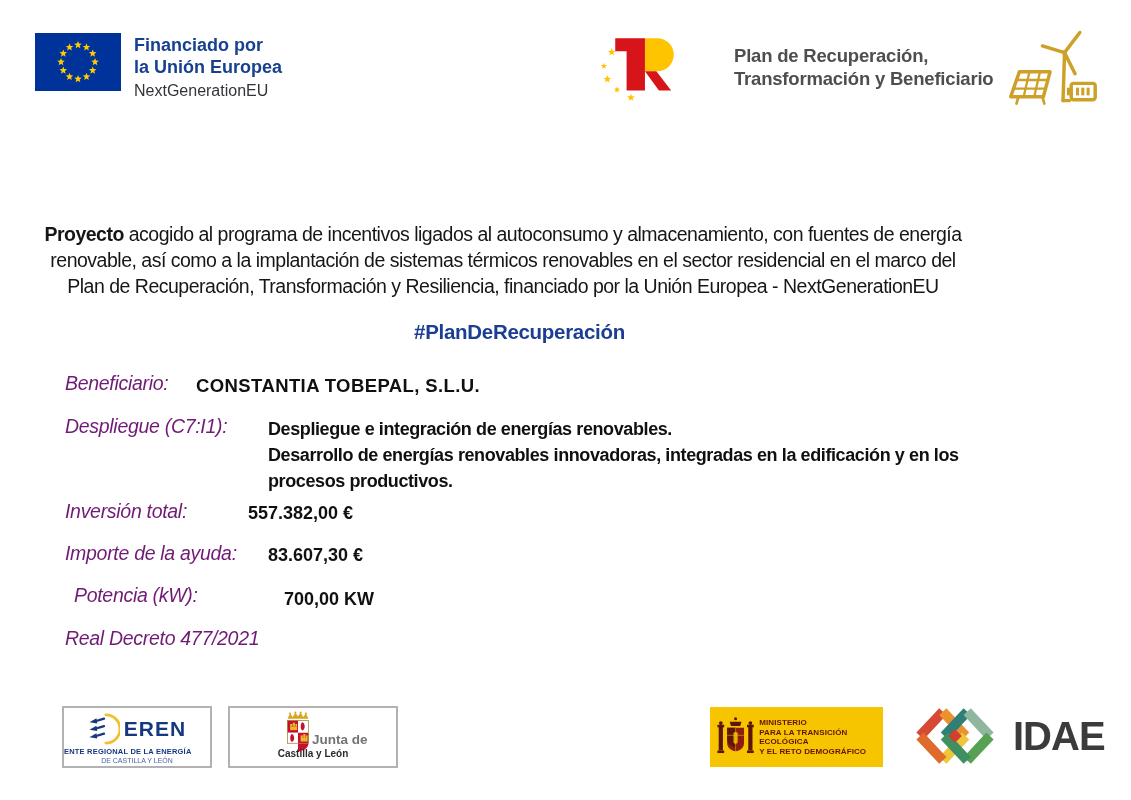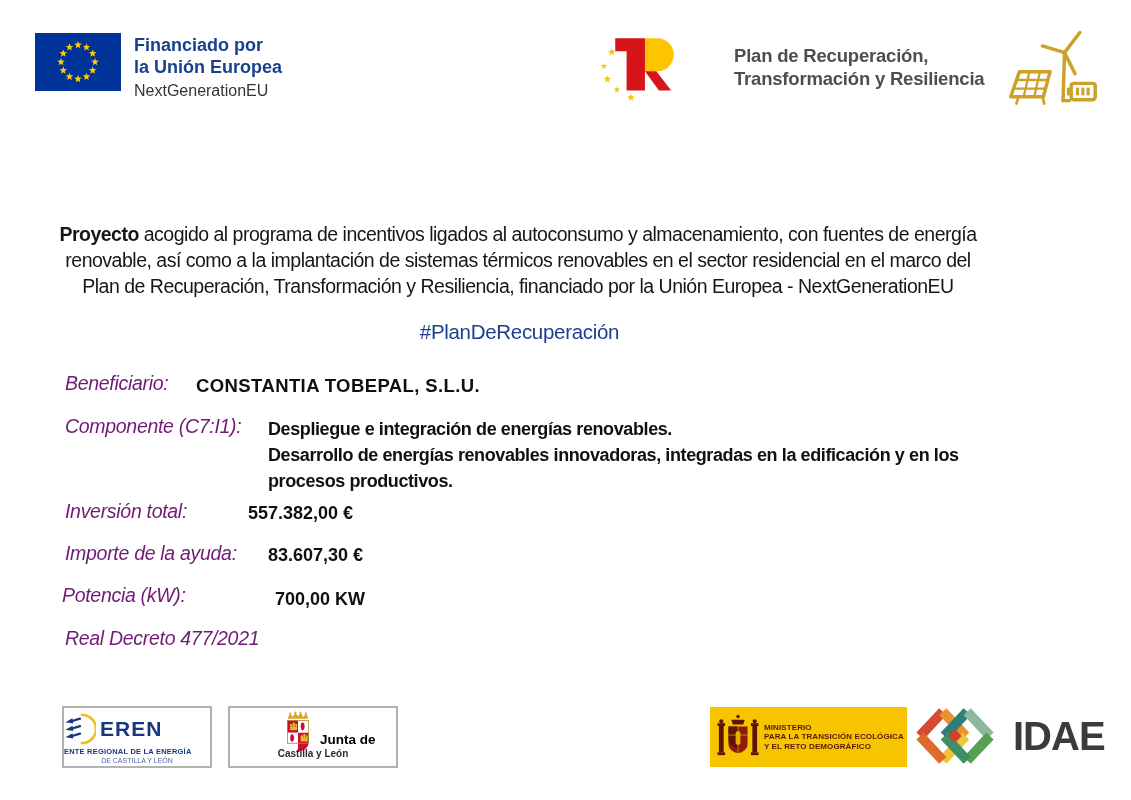--- a/index.html
+++ b/index.html
@@ -16,49 +16,49 @@
   .prtr-block{position:absolute;left:596px;top:26px;display:flex;align-items:center;}
   .prtr-logo{width:118px;height:82px;display:block;}
   .prtr-text{margin-left:20px;font-weight:700;color:#4D4E50;font-size:18.5px;line-height:23px;letter-spacing:-0.2px;}
 
   .energy-icon{position:absolute;left:1004px;top:22px;width:96px;height:92px;}
 
   
   .title{position:absolute;left:63px;top:147px;font-weight:700;font-size:23.5px;
          line-height:28px;color:#161616;letter-spacing:-0.4px;}
   .intro{position:absolute;left:0;top:221px;width:1006px;text-align:center;
-         font-size:19.5px;line-height:26px;color:#161616;letter-spacing:-0.5px;padding-left:15px;}
+         font-size:19.5px;line-height:26px;color:#161616;letter-spacing:-0.5px;}
   .intro b{font-weight:700;}
   .hashtag{position:absolute;left:0;top:320px;width:1039px;text-align:center;
-           font-weight:400;font-size:20.5px;color:#1C3E92;letter-spacing:-0.3px;}
+           font-weight:700;font-size:20.5px;color:#1C3E92;letter-spacing:-0.3px;}
 
   
   .flabel{position:absolute;font-style:italic;font-size:19.5px;color:#701a75;letter-spacing:-0.3px;white-space:nowrap;}
   .fvalue{position:absolute;font-weight:700;font-size:18px;color:#101010;white-space:nowrap;}
   .lbl-ben{left:65px;top:372px;}   .val-ben{left:196px;top:375px;font-size:18.5px;letter-spacing:0.4px;}
   .lbl-comp{left:65px;top:415px;}  .val-comp{left:268px;top:416px;line-height:26px;letter-spacing:-0.4px;}
   .lbl-inv{left:65px;top:500px;}   .val-inv{left:248px;top:503px;}
   .lbl-imp{left:65px;top:542px;}   .val-imp{left:268px;top:545px;}
-  .lbl-pot{left:62px;top:584px;}   .val-pot{left:275px;top:589px;}
+  .lbl-pot{left:74px;top:584px;}   .val-pot{left:284px;top:589px;}
   .lbl-dec{left:65px;top:627px;}
 
   
   .logo-box{position:absolute;top:706px;height:62px;border:2px solid #b2b2b2;background:#fff;box-sizing:border-box;}
   .eren-box{left:62px;width:150px;}
-  .eren-inner{display:flex;align-items:center;justify-content:flex-start;margin-top:5px;}
+  .eren-inner{display:flex;align-items:center;justify-content:center;margin-top:5px;}
   .eren-word{font-weight:700;color:#16387F;font-size:21px;letter-spacing:1px;margin-left:4px;}
   .eren-sub{font-weight:700;color:#16387F;font-size:7.5px;letter-spacing:0.2px;margin-top:2px;}
   .eren-sub2{color:#4a64a8;font-size:7px;text-align:center;margin-top:1px;}
 
   .junta-box{left:228px;width:170px;}
   .junta-emblem{position:absolute;left:50px;top:2px;}
-  .junta-l1{position:absolute;left:90px;top:24px;font-weight:700;font-size:13.5px;color:#000000;}
+  .junta-l1{position:absolute;left:82px;top:24px;font-weight:700;font-size:13.5px;color:#737373;}
   .junta-l2{position:absolute;left:0;top:40px;width:100%;text-align:center;font-weight:700;font-size:10px;color:#2b2b2b;}
 
-  .min-box{position:absolute;left:710px;top:707px;width:197px;height:60px;background:#F6C500;
+  .min-box{position:absolute;left:710px;top:707px;width:173px;height:60px;background:#F6C500;
            display:flex;align-items:center;padding-left:7px;box-sizing:border-box;}
   .min-text{margin-left:5px;font-weight:700;font-size:8px;line-height:9.5px;color:#5E1507;letter-spacing:0.1px;}
 
   .idae-box{position:absolute;left:905px;top:701px;display:flex;align-items:center;}
   .idae-word{font-weight:700;font-size:40px;color:#3B3B3B;letter-spacing:-1px;margin-left:8px;}
 </style>
 </head>
 <body>
 
 <div class="page">
@@ -102,21 +102,21 @@
         <use href="#star-tr" transform="translate(13,59) scale(1.15)"></use>
         <use href="#star-tr" transform="translate(24,71) scale(0.95)"></use>
         <use href="#star-tr" transform="translate(40,80) scale(1.15)"></use>
       </g>
       <path d="M56,12 h14 a19,19 0 0 1 0,38 h-14 z" fill="#FFC400"></path>
       <path d="M22,12 h34 v60 h-21 v-45 h-13 z" fill="#D7141A"></path>
       <path d="M56,50 h13 l17,22 h-14 z" fill="#D7141A"></path>
     </svg>
     <div class="prtr-text">
       <div>Plan de Recuperación,</div>
-      <div>Transformación y Resiliencia</div>
+      <div>Transformación y Beneficiario</div>
     </div>
   </div>
 
   <svg class="energy-icon" viewBox="0 0 100 92" xmlns="http://www.w3.org/2000/svg" fill="none" stroke="#CDA028" stroke-width="3.6" stroke-linecap="round" stroke-linejoin="round">
     <line x1="63" y1="32" x2="61.5" y2="80"></line>
     <line x1="63" y1="30" x2="79" y2="9"></line>
     <line x1="63" y1="30" x2="40" y2="23"></line>
     <line x1="63" y1="30" x2="74" y2="52"></line>
     <circle cx="63" cy="30" r="2.4" fill="#CDA028" stroke="none"></circle>
     <path d="M16,50 L48,50 L41,76 L7,76 Z"></path>
@@ -135,21 +135,21 @@
     <div><b>Proyecto</b><span> acogido al programa de incentivos ligados al autoconsumo y almacenamiento, con fuentes de energía</span></div>
     <div>renovable, así como a la implantación de sistemas térmicos renovables en el sector residencial en el marco del</div>
     <div>Plan de Recuperación, Transformación y Resiliencia, financiado por la Unión Europea - NextGenerationEU</div>
   </div>
 
   <div class="hashtag">#PlanDeRecuperación</div>
 
   <div class="flabel lbl-ben">Beneficiario:</div>
   <div class="fvalue val-ben">CONSTANTIA TOBEPAL, S.L.U.</div>
 
-  <div class="flabel lbl-comp">Componente (C7:I1):</div>
+  <div class="flabel lbl-comp">Despliegue (C7:I1):</div>
   <div class="fvalue val-comp">
     <div>Despliegue e integración de energías renovables.</div>
     <div>Desarrollo de energías renovables innovadoras, integradas en la edificación y en los</div>
     <div>procesos productivos.</div>
   </div>
 
   <div class="flabel lbl-inv">Inversión total:</div>
   <div class="fvalue val-inv">557.382,00 €</div>
 
   <div class="flabel lbl-imp">Importe de la ayuda:</div>

